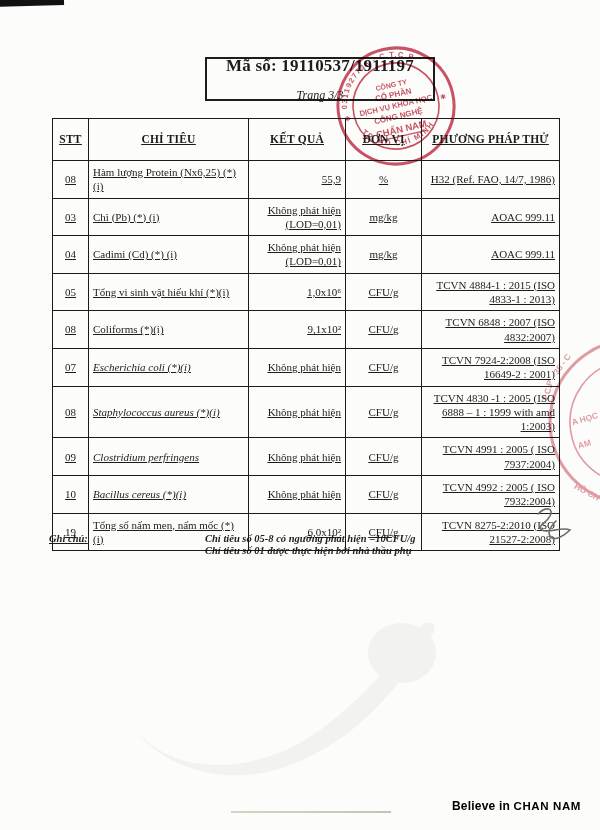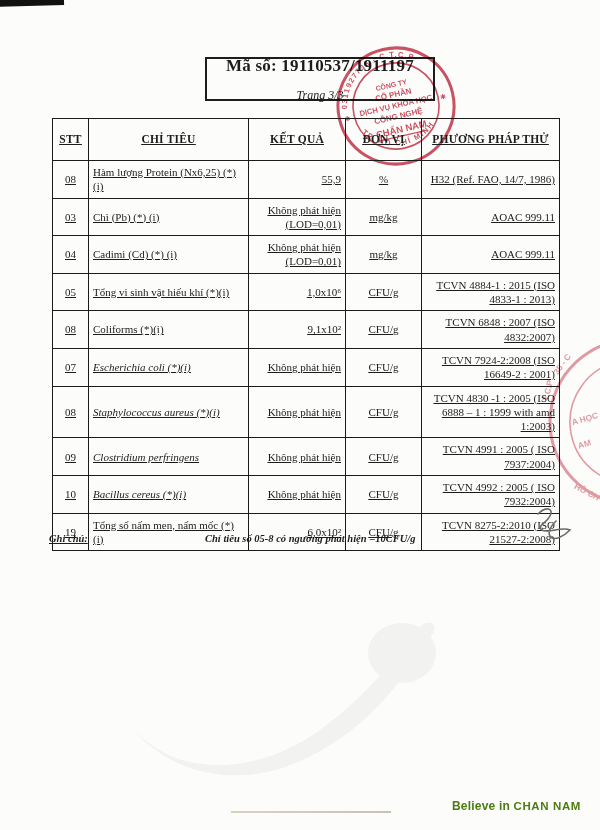--- a/index.html
+++ b/index.html
@@ -215,31 +215,32 @@
         <text x="38" y="104" transform="rotate(-6 38 104)">AM</text>
         <text x="26" y="142" transform="rotate(38 26 142)">HỒ CH</text>
       </g>
     </g>
   </svg>
 
   <div class="notes">
     <span class="label">Ghi chú:</span>
     <div class="note-lines">
       <div>Chỉ tiêu số 05-8 có ngưỡng phát hiện =10CFU/g</div>
+      <div>Chỉ tiêu số 01 được thực hiện bởi nhà thầu phụ</div>
     </div>
   </div>
 
   <svg class="penmark" viewBox="0 0 70 55">
     <path d="M18,18 C26,10 34,12 30,20 C26,28 16,30 22,34 C28,38 42,30 50,34 C44,40 34,46 30,40 C27,35 33,28 36,25" fill="none" stroke="#6a6a66" stroke-width="1.6" stroke-linecap="round"></path>
   </svg>
 
   <svg class="swoosh" viewBox="0 0 360 185">
     <path d="M20,110 C60,160 140,165 210,115 C255,82 285,45 310,12 C318,4 330,8 322,20 C290,70 250,125 175,152 C110,174 50,150 20,110 Z" fill="#f2f2f1"></path>
     <ellipse cx="292" cy="38" rx="34" ry="30" fill="#f2f2f1"></ellipse>
   </svg>
 
   <div class="bottom-line"></div>
 
-  <div class="slogan" style="color: #4d7c0f; text-align: center;">
+  <div class="slogan" style="color: #000000; text-align: center;">
     <span>Believe in </span><span class="brand">CHAN NAM</span>
   </div>
 
 </div>
 
 </body></html>

